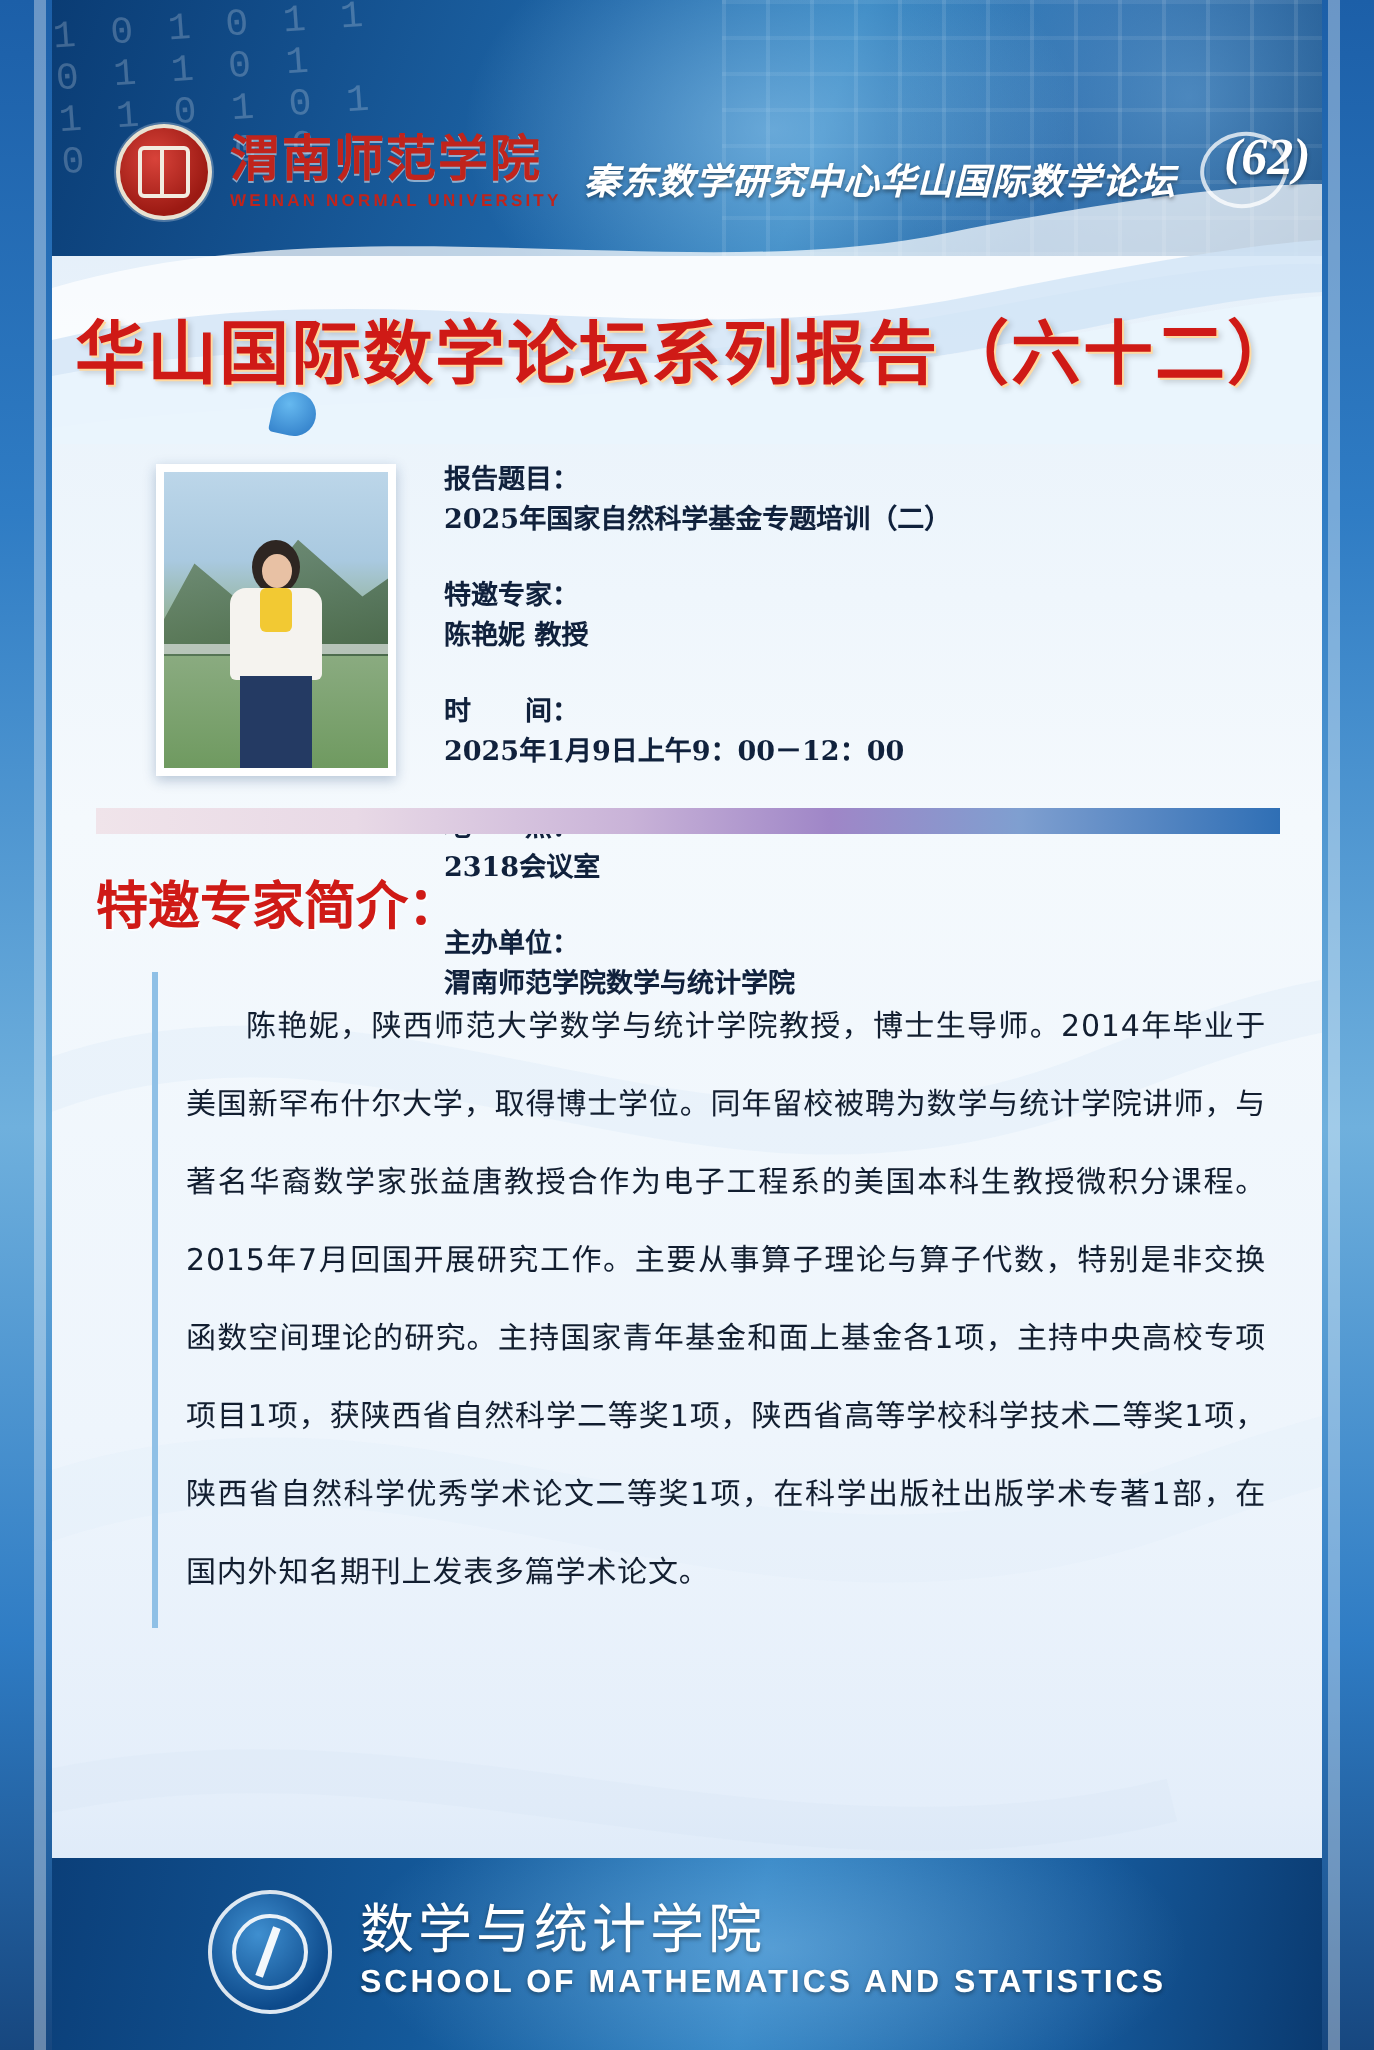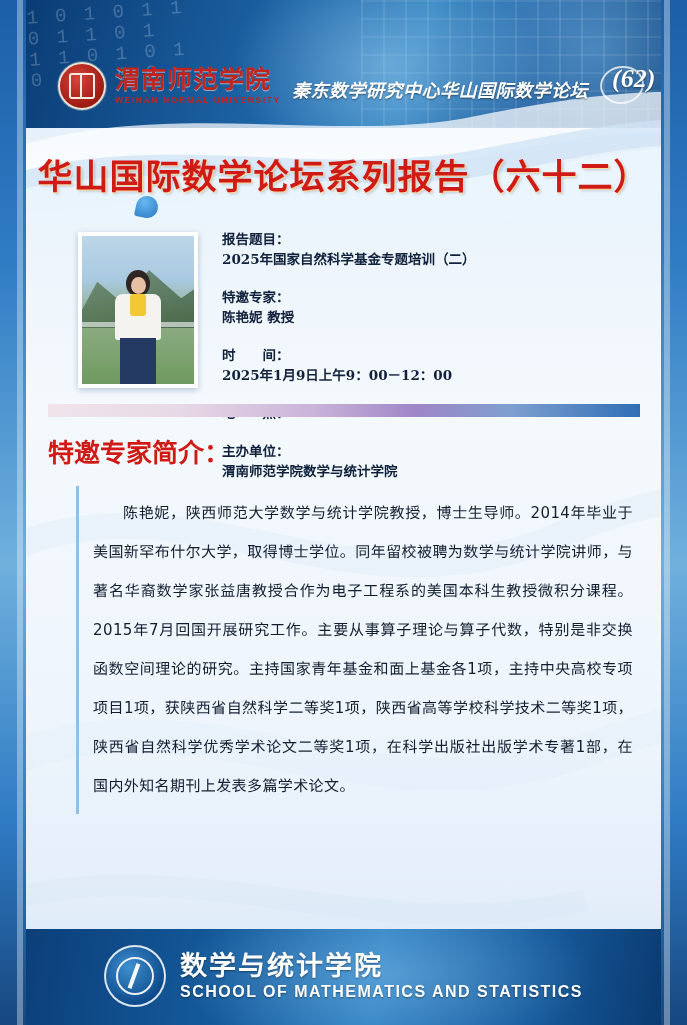--- a/index.html
+++ b/index.html
@@ -249,21 +249,21 @@
     border: 2px solid rgba(255,255,255,.9); border-radius: 50%;
   }
   .footer-seal::after {
     content: "";
     position: absolute; left: 26px; top: 16px; width: 4px; height: 26px;
     background: rgba(255,255,255,.95);
     transform: rotate(20deg);
   }
   .footer-texts { flex: 0 0 auto; }
   .footer-cn {
-    color: #ffffff; font-size: 27px; font-weight: bold; letter-spacing: 2px;
+    color: #ffffff; font-size: 27px; font-weight: normal; letter-spacing: 2px;
     font-family: "DejaVu Serif", "Liberation Serif", serif;
     text-shadow: 0 1px 2px rgba(0,0,0,.4);
     line-height: 1.1;
   }
   .footer-en {
     color: #ffffff; font-size: 16px; font-weight: bold; letter-spacing: 1.5px;
     font-family: "Liberation Sans", sans-serif;
     margin-top: 3px;
     text-shadow: 0 1px 2px rgba(0,0,0,.4);
   }
@@ -332,20 +332,21 @@
     <div class="info-row">
       <span class="info-label">特邀专家：</span>
       <span class="info-value">陈艳妮 教授</span>
     </div>
     <div class="info-row">
       <span class="info-label">时　　间：</span>
       <span class="info-value">2025年1月9日上午9：00－12：00</span>
     </div>
     <div class="info-row">
       <span class="info-label">地　　点：</span>
+      <span class="info-value">2318会议室</span>
     </div>
     <div class="info-row">
       <span class="info-label">主办单位：</span>
       <span class="info-value">渭南师范学院数学与统计学院</span>
     </div>
   </div>
 
   <div class="divider"></div>
 
   <div class="section-title">特邀专家简介：</div>

